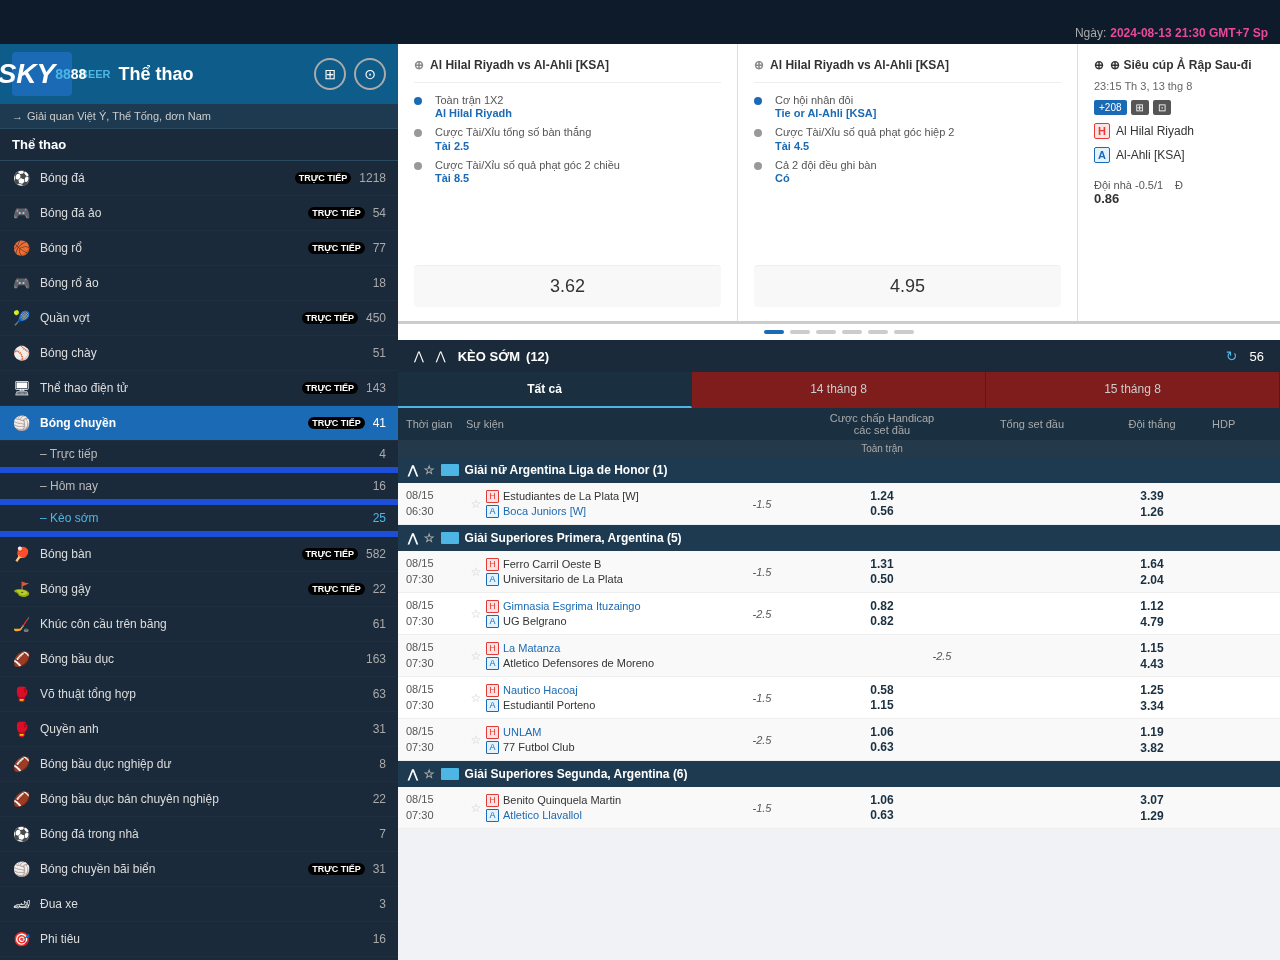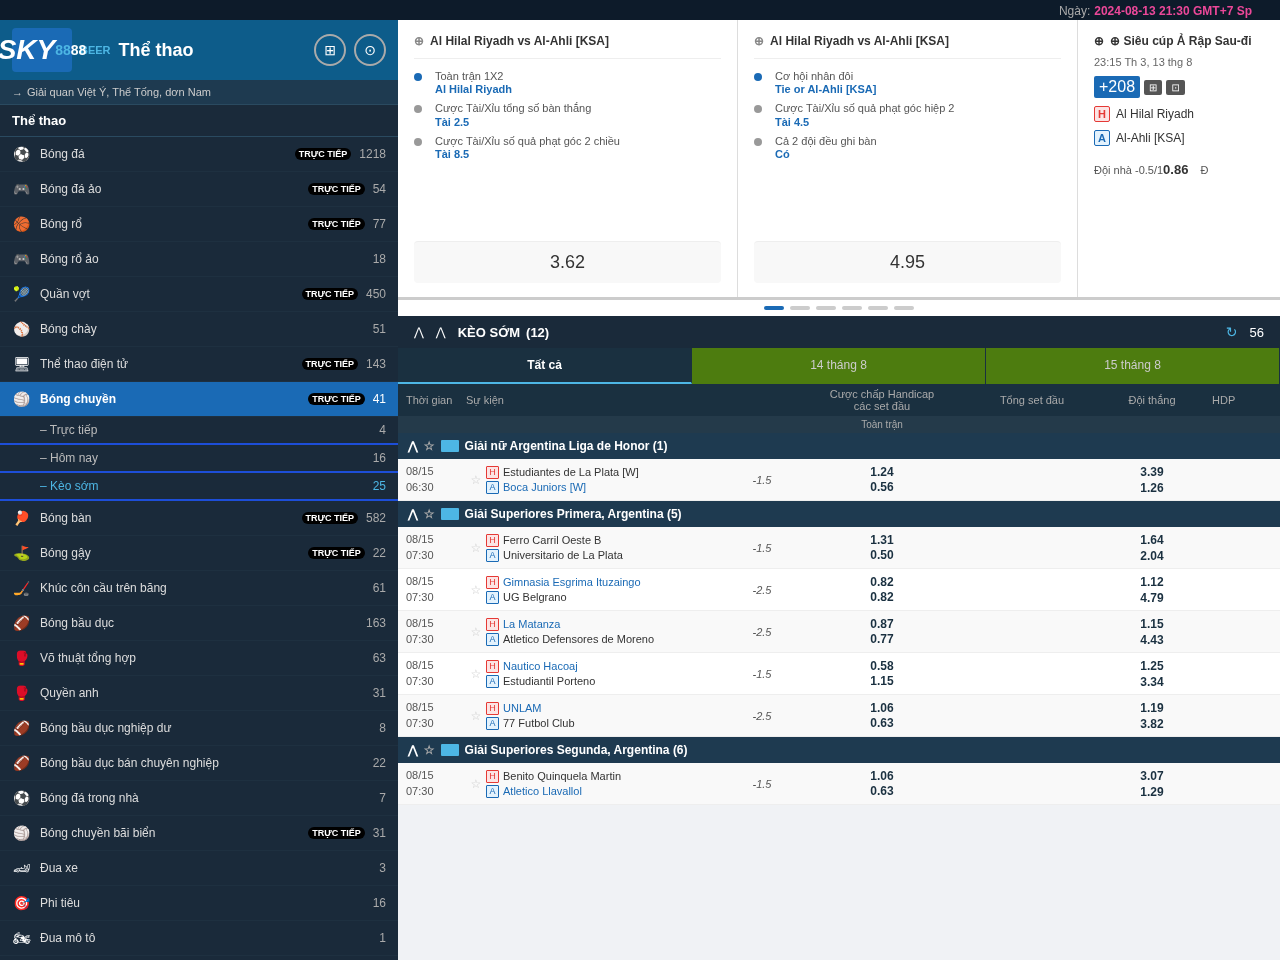--- a/index.html
+++ b/index.html
@@ -1,18 +1,18 @@
 <!DOCTYPE html>
 <html><head>
   <meta charset="utf-8">
   <style>
     * { box-sizing: border-box; margin: 0; padding: 0; }
     body { font-family: Arial, sans-serif; font-size: 12px; background: #1a2a3a; color: #fff; display: flex; flex-direction: column; width: 1280px; height: 960px; overflow: hidden; }
 
-    .top-bar { background: #0d1b2a; display: flex; align-items: flex-start; justify-content: flex-end; padding: 4px 28px; font-size: 12px; color: #ccc; height: 20px; }
+    .top-bar { background: #0d1b2a; display: flex; align-items: flex-end; justify-content: flex-end; padding: 4px 12px; font-size: 12px; color: #ccc; height: 44px; }
     .top-bar span { color: #aaa; }
     .top-bar strong { color: #ec4899; margin-left: 4px; }
 
     .main-layout { display: flex; flex: 1; overflow: hidden; }
 
     
     .sidebar { width: 398px; background: #1a2a3a; display: flex; flex-direction: column; overflow-y: auto; flex-shrink: 0; }
     .sidebar-header { background: #0d5c8a; display: flex; align-items: center; padding: 8px 12px; gap: 8px; height: 60px; }
     .sidebar-logo { width: 60px; height: 44px; background: #1a6ab5; border-radius: 4px; display: flex; align-items: center; justify-content: center; font-weight: bold; font-size: 16px; color: #fff; position: relative; }
     .sidebar-logo::after { content: '88'; color: #fff; font-size: 14px; }
@@ -26,21 +26,21 @@
 
     .sidebar-item { display: flex; align-items: center; padding: 7px 12px; cursor: pointer; border-bottom: 1px solid #1e3040; gap: 8px; }
     .sidebar-item.active { background: #1a6ab5; }
     .sidebar-item .item-icon { width: 20px; height: 20px; display: flex; align-items: center; justify-content: center; font-size: 14px; flex-shrink: 0; }
     .sidebar-item .item-label { flex: 1; color: #ddd; font-size: 12px; }
     .sidebar-item.active .item-label { color: #fff; font-weight: bold; }
     .badge-live { background: #000000; color: #fff; font-size: 9px; font-weight: bold; padding: 1px 4px; border-radius: 6px; }
     .item-count { color: #aaa; font-size: 12px; margin-left: auto; }
     .sidebar-item.active .item-count { color: #fff; }
 
-    .sidebar-sub-item { display: flex; align-items: center; padding: 6px 12px 6px 40px; cursor: pointer; border-bottom: 2px solid #1d4ed8; }
+    .sidebar-sub-item { display: flex; align-items: center; padding: 6px 12px 6px 40px; cursor: pointer; border-bottom: 6px solid #1d4ed8; }
     .sidebar-sub-item .sub-label { flex: 1; color: #bbb; font-size: 12px; }
     .sidebar-sub-item.highlight .sub-label { color: #4db6e4; }
     .sub-count { color: #aaa; font-size: 12px; }
 
     
     .main-content { flex: 1; display: flex; flex-direction: column; overflow: hidden; background: #f0f2f5; }
 
     
     .top-cards { display: flex; gap: 0; overflow-x: auto; background: #fff; height: 280px; flex-shrink: 0; border-bottom: 3px solid #ccc; }
     .match-card { min-width: 340px; padding: 14px 16px; border-right: 1px solid #ddd; display: flex; flex-direction: column; gap: 6px; flex-shrink: 0; }
@@ -51,45 +51,45 @@
     .bet-dot.grey { background: #999; }
     .bet-label { color: #555; font-size: 11px; line-height: 1.3; }
     .bet-value { color: #1a6ab5; font-size: 11px; font-weight: bold; }
     .bet-value.blue { color: #1a6ab5; }
     .card-odds { text-align: center; padding: 10px; background: #f8f8f8; border-top: 1px solid #eee; margin-top: auto; font-size: 18px; font-weight: normal; color: #333; border-radius: 4px; }
     .card-divider { height: 1px; background: #eee; margin: 4px 0; }
 
     .card-right-section { min-width: 300px; padding: 14px 16px; display: flex; flex-direction: column; gap: 8px; }
     .super-cup-label { font-size: 12px; color: #333; font-weight: bold; display: flex; align-items: center; gap: 6px; }
     .super-cup-time { font-size: 11px; color: #666; }
-    .badge-208 { background: #1a6ab5; color: #fff; font-size: 16px; padding: 2px 5px; border-radius: 2px; }
+    .badge-208 { background: #1a6ab5; color: #fff; font-size: 10px; padding: 2px 5px; border-radius: 2px; }
     .badge-icon { background: #555; color: #fff; font-size: 10px; padding: 2px 5px; border-radius: 2px; }
     .team-row { display: flex; align-items: center; gap: 6px; font-size: 12px; color: #333; }
     .team-icon-h { color: #e53935; font-size: 11px; font-weight: bold; background: #fce4e4; border: 1px solid #e53935; width: 16px; height: 16px; display: flex; align-items: center; justify-content: center; border-radius: 2px; }
     .team-icon-a { color: #1a6ab5; font-size: 11px; font-weight: bold; background: #e3f2fd; border: 1px solid #1a6ab5; width: 16px; height: 16px; display: flex; align-items: center; justify-content: center; border-radius: 2px; }
     .odds-row { display: flex; gap: 12px; margin-top: 8px; }
-    .odds-cell { display: flex; flex-direction: row; align-items: center; }
+    .odds-cell { display: flex; flex-direction: column; }
     .odds-cell-val { font-size: 13px; font-weight: bold; color: #333; }
     .odds-handicap { font-size: 11px; color: #555; }
 
     
     .carousel-dots { display: flex; justify-content: center; gap: 6px; padding: 6px; background: #fff; }
     .dot { width: 20px; height: 4px; background: #1a6ab5; border-radius: 2px; }
     .dot.inactive { background: #ccc; width: 20px; }
 
     
     .keo-section { flex: 1; overflow-y: auto; background: #f0f2f5; }
     .keo-header { background: #1a2a3a; display: flex; align-items: center; padding: 8px 16px; gap: 12px; }
     .keo-title { display: flex; align-items: center; gap: 6px; color: #fff; font-size: 13px; font-weight: bold; }
     .chevron-up { color: #fff; font-size: 12px; }
     .refresh-icon { color: #4db6e4; font-size: 14px; cursor: pointer; margin-left: auto; }
     .refresh-count { color: #fff; font-size: 13px; }
 
     
-    .keo-tabs { display: flex; background: #4d7c0f; justify-content: space-between; }
+    .keo-tabs { display: flex; background: #7f1d1d; justify-content: space-between; }
     .keo-tab { flex: 1; padding: 10px; text-align: center; color: #ccc; font-size: 12px; cursor: pointer; border-right: 1px solid #1a3040; }
     .keo-tab.active { background: #1a3040; color: #fff; font-weight: bold; border-bottom: 2px solid #4db6e4; }
 
     
     .table-header { display: flex; background: #1a3040; color: #aaa; font-size: 11px; padding: 4px 8px; align-items: center; }
     .th-time { width: 60px; flex-shrink: 0; }
     .th-event { flex: 1; }
     .th-handicap { width: 180px; text-align: center; flex-shrink: 0; }
     .th-total-set { width: 120px; text-align: center; flex-shrink: 0; }
     .th-winner { width: 120px; text-align: center; flex-shrink: 0; }
@@ -547,24 +547,20 @@
           <div class="team-name blue">
             <span class="team-ic-h">H</span>
             La Matanza
           </div>
           <div class="team-name">
             <span class="team-ic-a">A</span>
             Atletico Defensores de Moreno
           </div>
         </div>
         <div class="mr-hdp-val">-2.5</div>
-        <div class="mr-odds-block">
-          <div class="odds-num">0.87</div>
-          <div class="odds-num">0.77</div>
-        </div>
         <div class="mr-total-set"></div>
         <div class="mr-winner">
           <div class="odds-num">1.15</div>
           <div class="odds-num">4.43</div>
         </div>
         <div class="mr-hdp2"></div>
       </div>
 
       <div class="match-row">
         <div class="mr-time">08/15<br>07:30</div>

